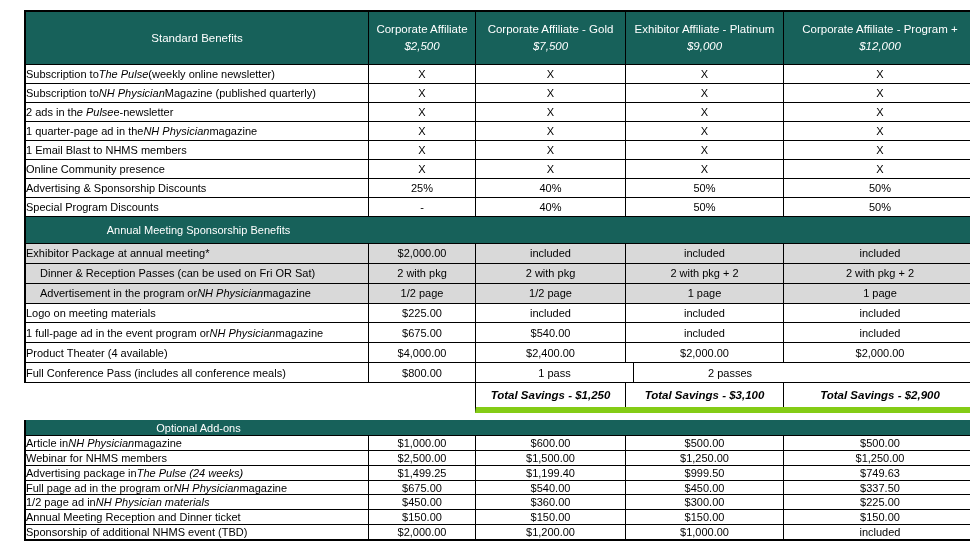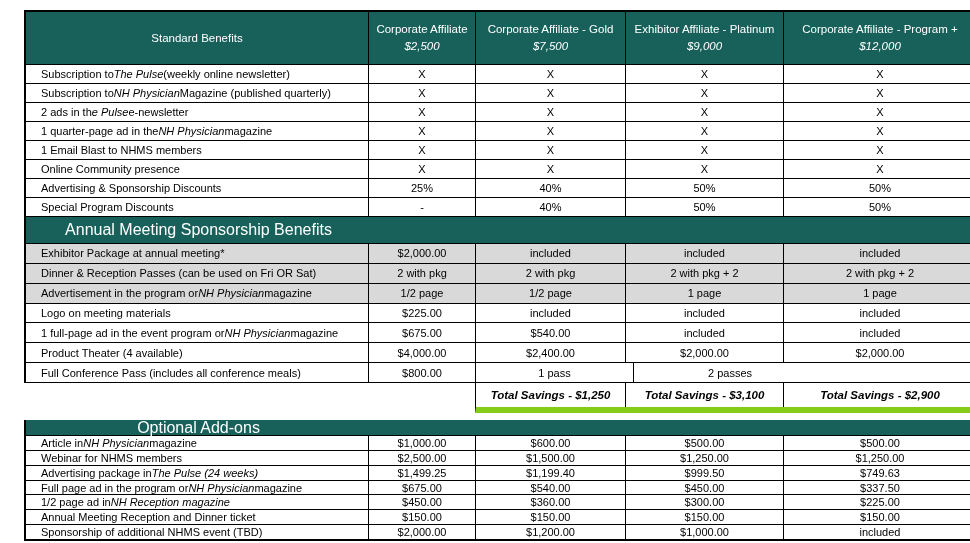--- a/index.html
+++ b/index.html
@@ -22,30 +22,30 @@
   
   .rows{display:flex;flex-direction:column;width:954px;border-left:2px solid #000;border-right:2px solid #000;background:#fff}
   .sec-rows-0{height:152px}
   .sec-rows-1{height:139px}
   .sec-rows-2{height:105px;border-bottom:2px solid #000}
   .sec-rows-2 .row:last-child{border-bottom:none}
   .row{flex:1;display:flex;border-bottom:1px solid #000;background:#fff}
   .row.shaded{background:var(--gray)}
   .cell{display:flex;align-items:center;justify-content:center;font-size:11px;border-right:1px solid #000;overflow:hidden;white-space:nowrap}
   .cell.c4{border-right:none}
-  .cell.label{justify-content:flex-start;padding-left:15px}
-  .cell.label.indent{}
+  .cell.label{justify-content:flex-start;padding-left:0}
+  .cell.label.indent{padding-left:14px}
   .it{font-style:italic}
 
   
   .band{width:954px;display:flex;align-items:center;background:var(--green);
         border-left:2px solid #000;border-right:2px solid #000;border-bottom:1px solid #000}
   .band-1{height:27px}
   .band-2{height:16px}
-  .band-label{width:345px;text-align:center;color:#fff;font-size:16px}
+  .band-label{width:345px;text-align:center;color:#fff;font-size:11px}
 
   
   .savings{width:954px;height:37px;display:flex;align-items:flex-start;background:#fff}
   .spacer{width:452px;height:30px}
   .swrap{display:flex;width:503px;height:30px;border-left:1px solid #000;border-bottom:6px solid #84cc16;border-right:2px solid #000}
   .scell{display:flex;align-items:center;justify-content:center;font-weight:bold;font-style:italic;
          font-size:11.5px;border-right:1px solid #000}
   .s0{width:150px}.s1{width:158px}.s2{width:192px;border-right:none}
 </style>
 </head>
@@ -279,21 +279,21 @@
               <span> magazine</span>
             </div>
             <div class="cell c1 val">$675.00</div>
             <div class="cell c2 val">$540.00</div>
             <div class="cell c3 val">$450.00</div>
             <div class="cell c4 val">$337.50</div>
           </div>
           <div class="row">
             <div class="cell c0 label">
               <span>1/2 page ad in </span>
-              <span class="it">NH Reception magazine</span>
+              <span class="it">NH Physician materials</span>
             </div>
             <div class="cell c1 val">$450.00</div>
             <div class="cell c2 val">$360.00</div>
             <div class="cell c3 val">$300.00</div>
             <div class="cell c4 val">$225.00</div>
           </div>
           <div class="row">
             <div class="cell c0 label">
               <span>Annual Meeting Reception and Dinner ticket</span>
             </div>

